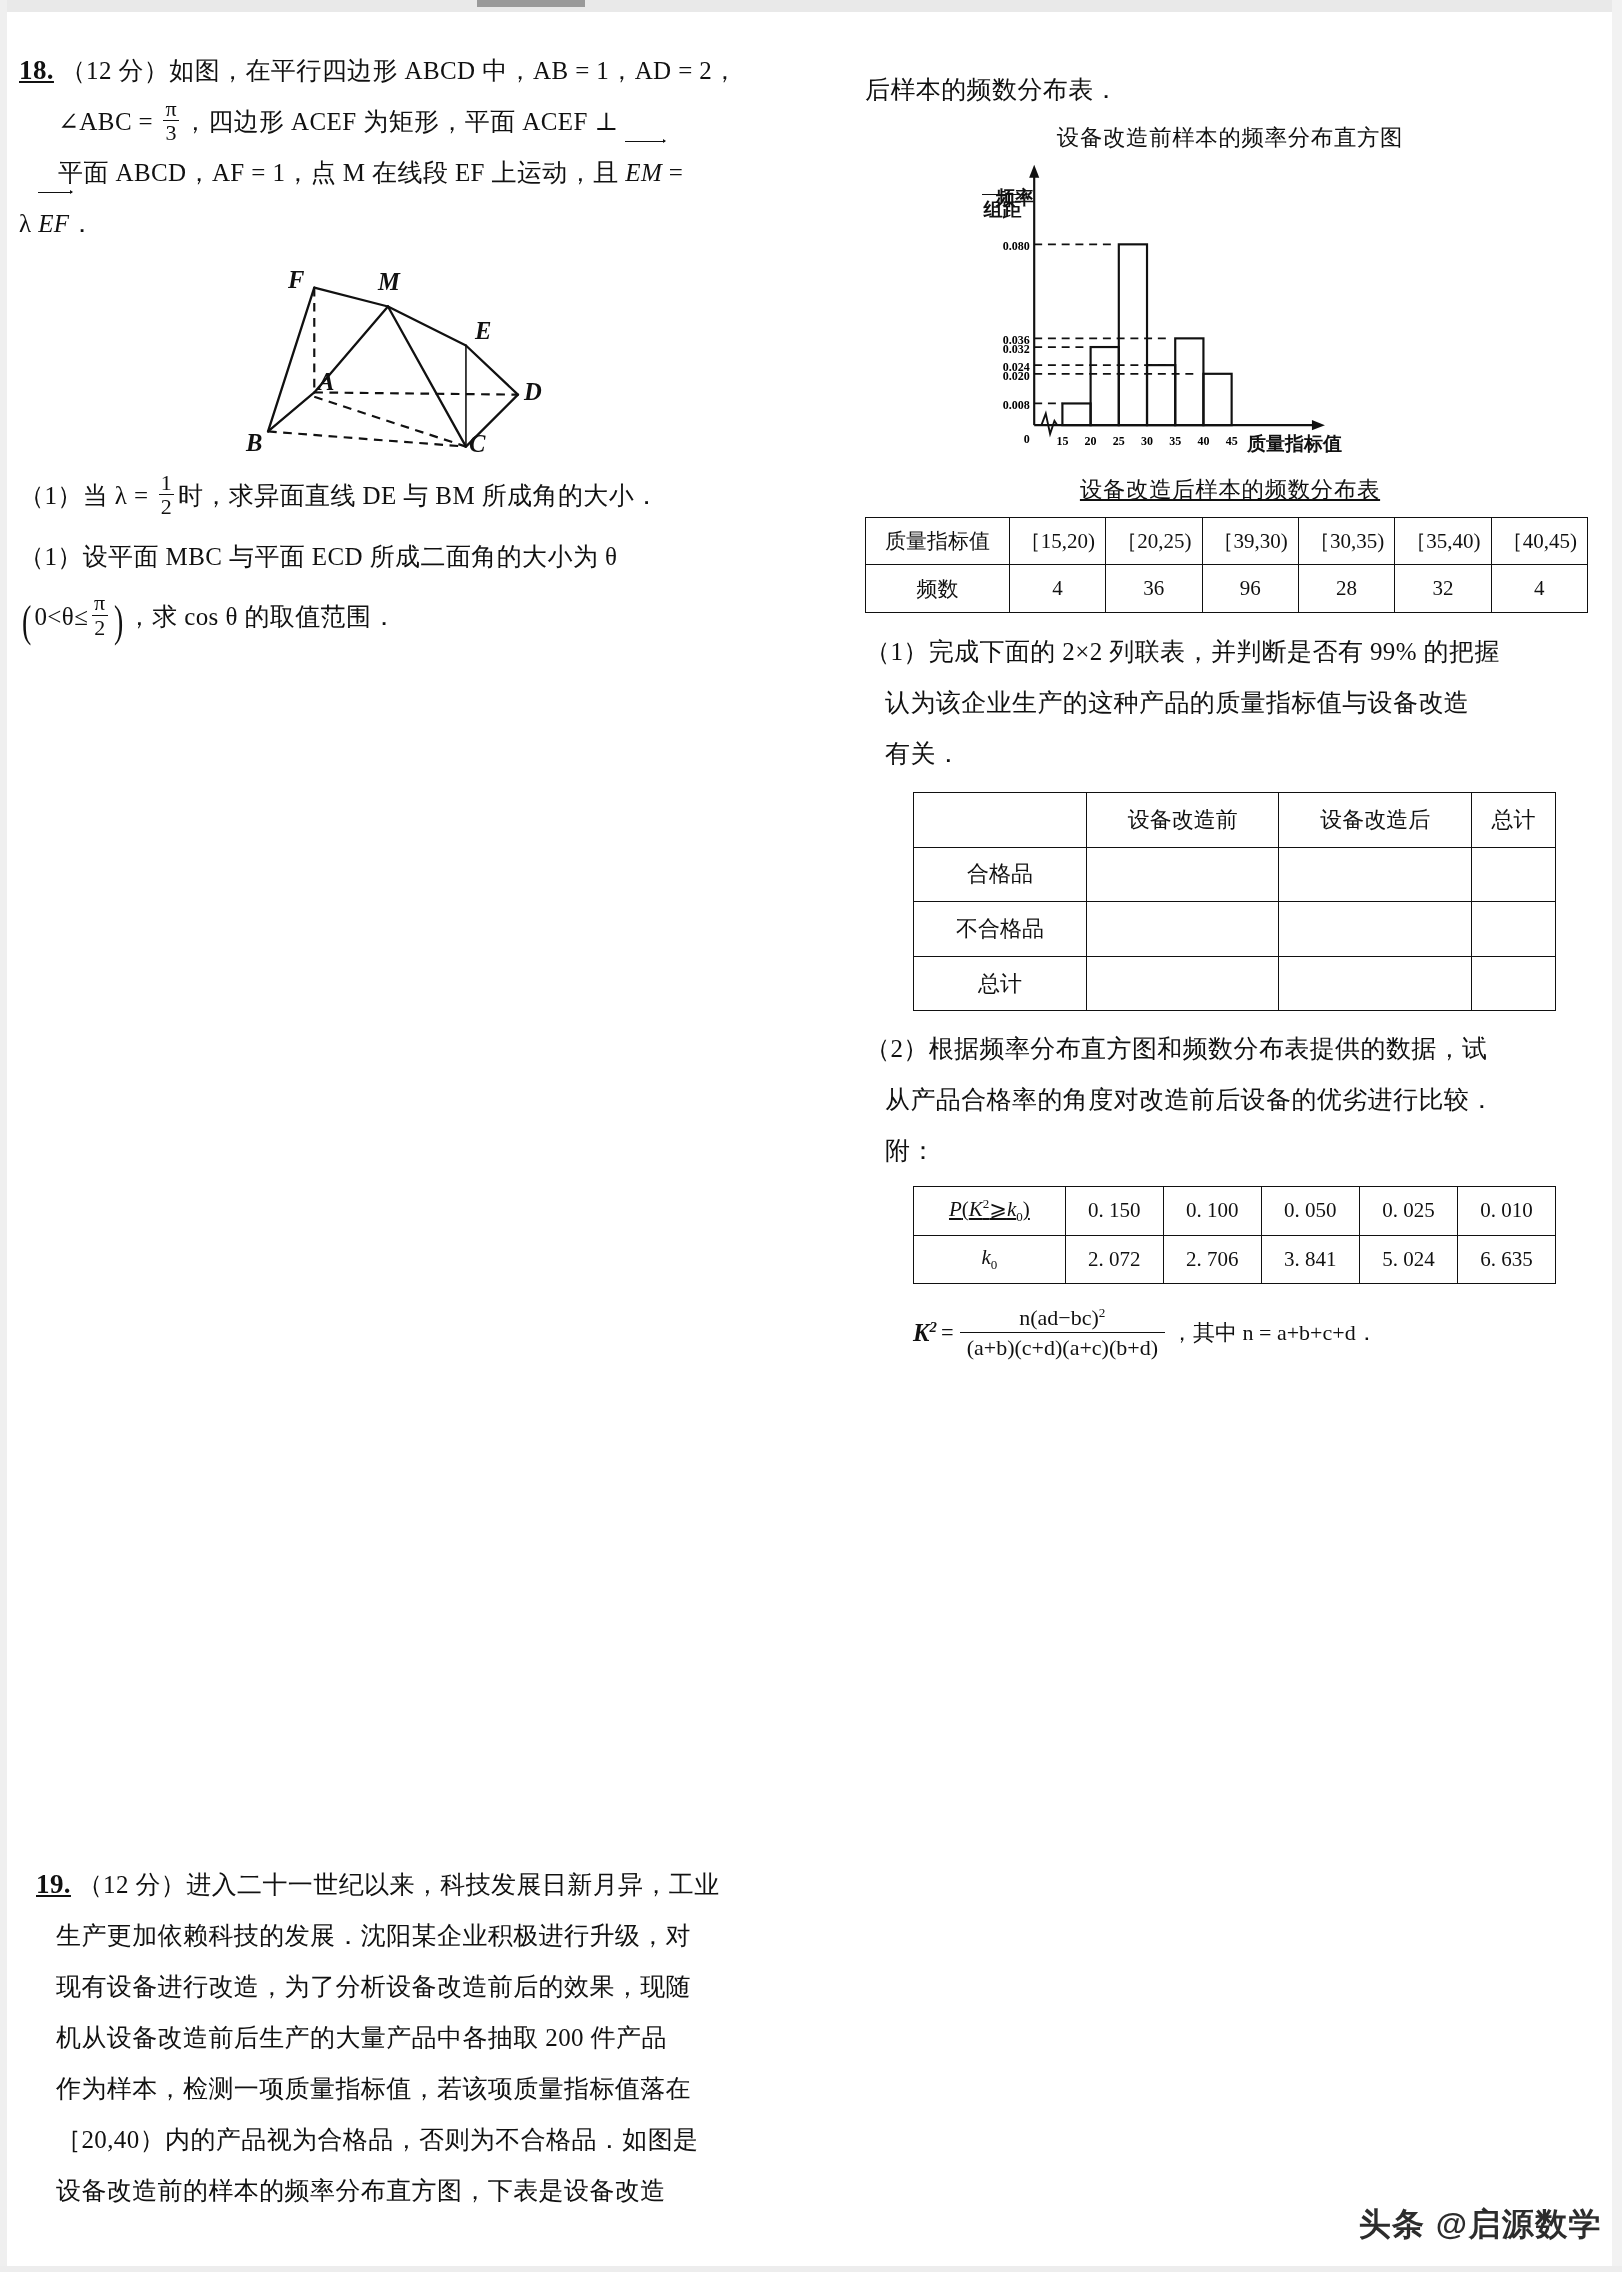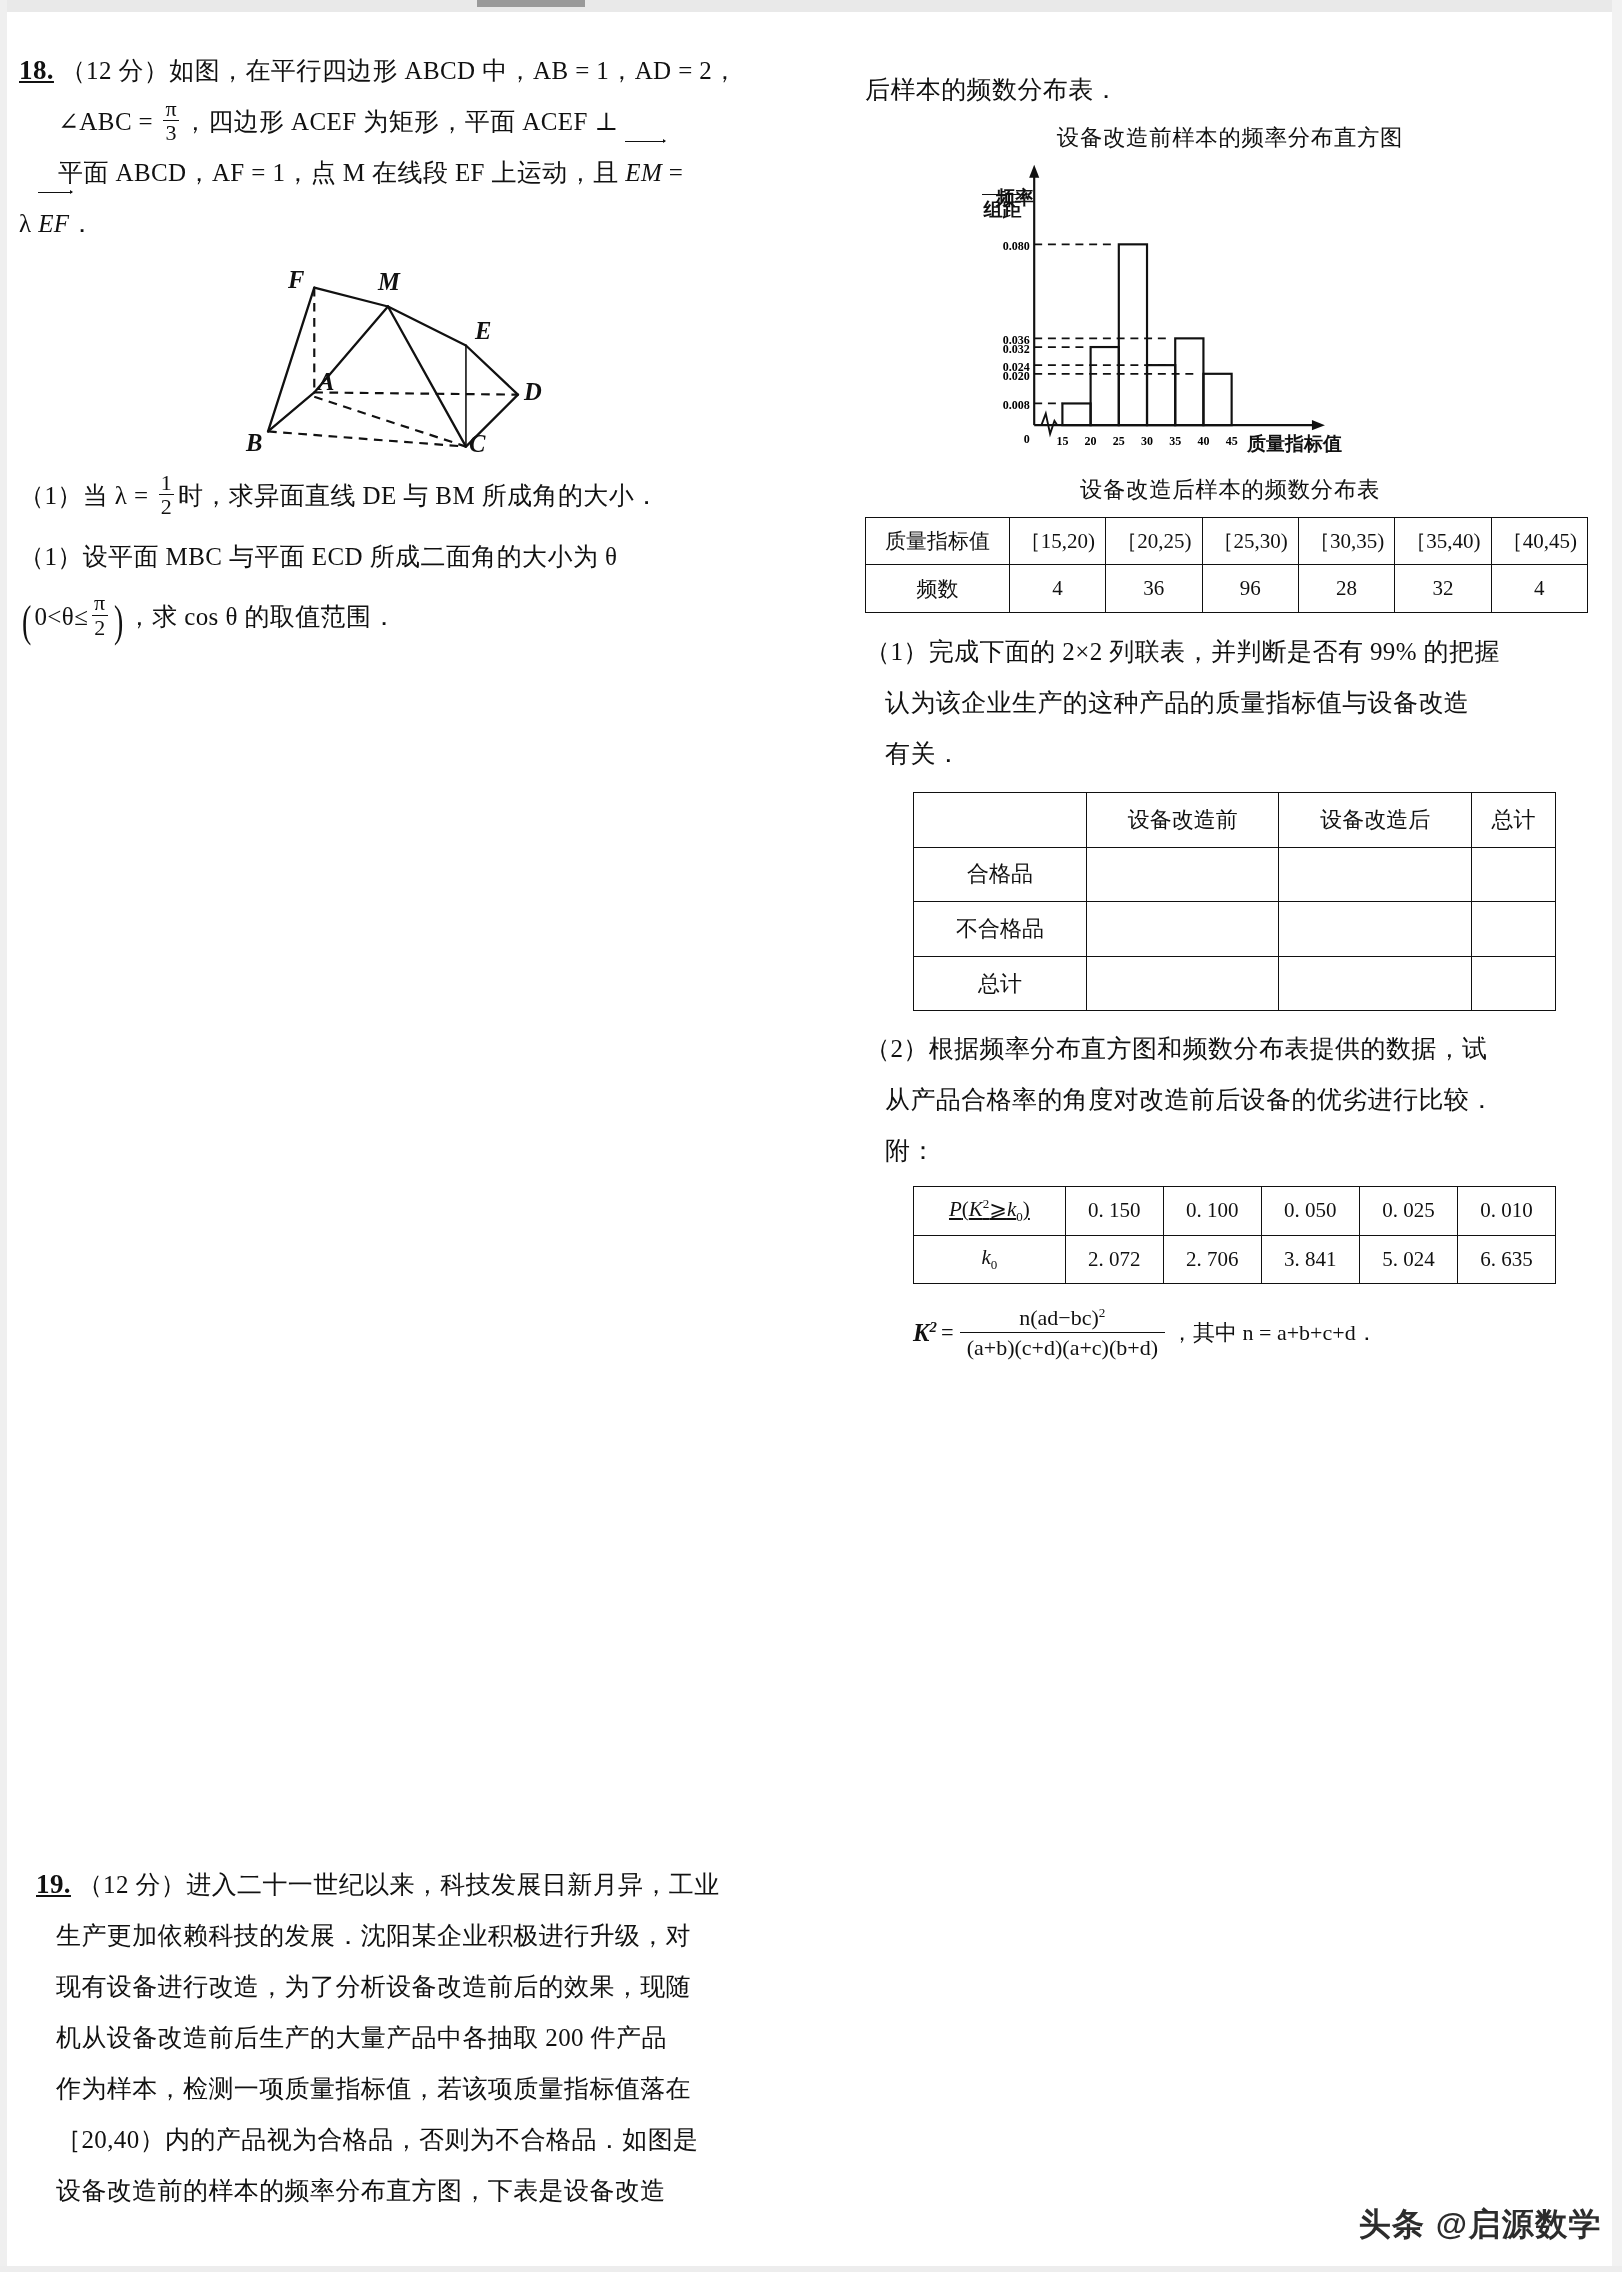--- a/index.html
+++ b/index.html
@@ -250,29 +250,29 @@
         <text class="ax-txt" x="320" y="396" text-anchor="middle" font-weight="bold">40</text>
         <text class="ax-txt" x="359" y="396" text-anchor="middle" font-weight="bold">45</text>
       </svg>
 
       <span class="ax-txt" style="position:absolute;left:24px;top:10px;font-size:19px;font-weight:bold;margin-top:16px;">频率</span>
       <span style="position:absolute;left:10px;top:35px;width:45px;border-top:1.8px solid #111;"></span>
       <span class="ax-txt" style="position:absolute;left:11.6px;top:38px;font-size:19px;font-weight:bold;">组距</span>
       <span class="ax-txt" style="position:absolute;left:275px;top:272px;font-size:19px;font-weight:bold;white-space:nowrap;">质量指标值</span>
     </div>
 
-    <div class="chart-title" style="margin-top:0;">设备改造后样本的频数分布表</div>
+    <div class="chart-title" style="margin-top:0;text-decoration:underline;">设备改造后样本的频数分布表</div>
 
     <table class="tbl-freq">
       <tbody>
           <tr>
         <td class="hd" style="width:137px;">质量指标值</td>
         <td>［15,20)</td>
         <td>［20,25)</td>
-        <td>［25,30)</td>
+        <td>［39,30)</td>
         <td>［30,35)</td>
         <td>［35,40)</td>
         <td>［40,45)</td>
       </tr>
       <tr>
         <td class="hd">频数</td>
         <td>4</td>
         <td>36</td>
         <td>96</td>
         <td>28</td>

